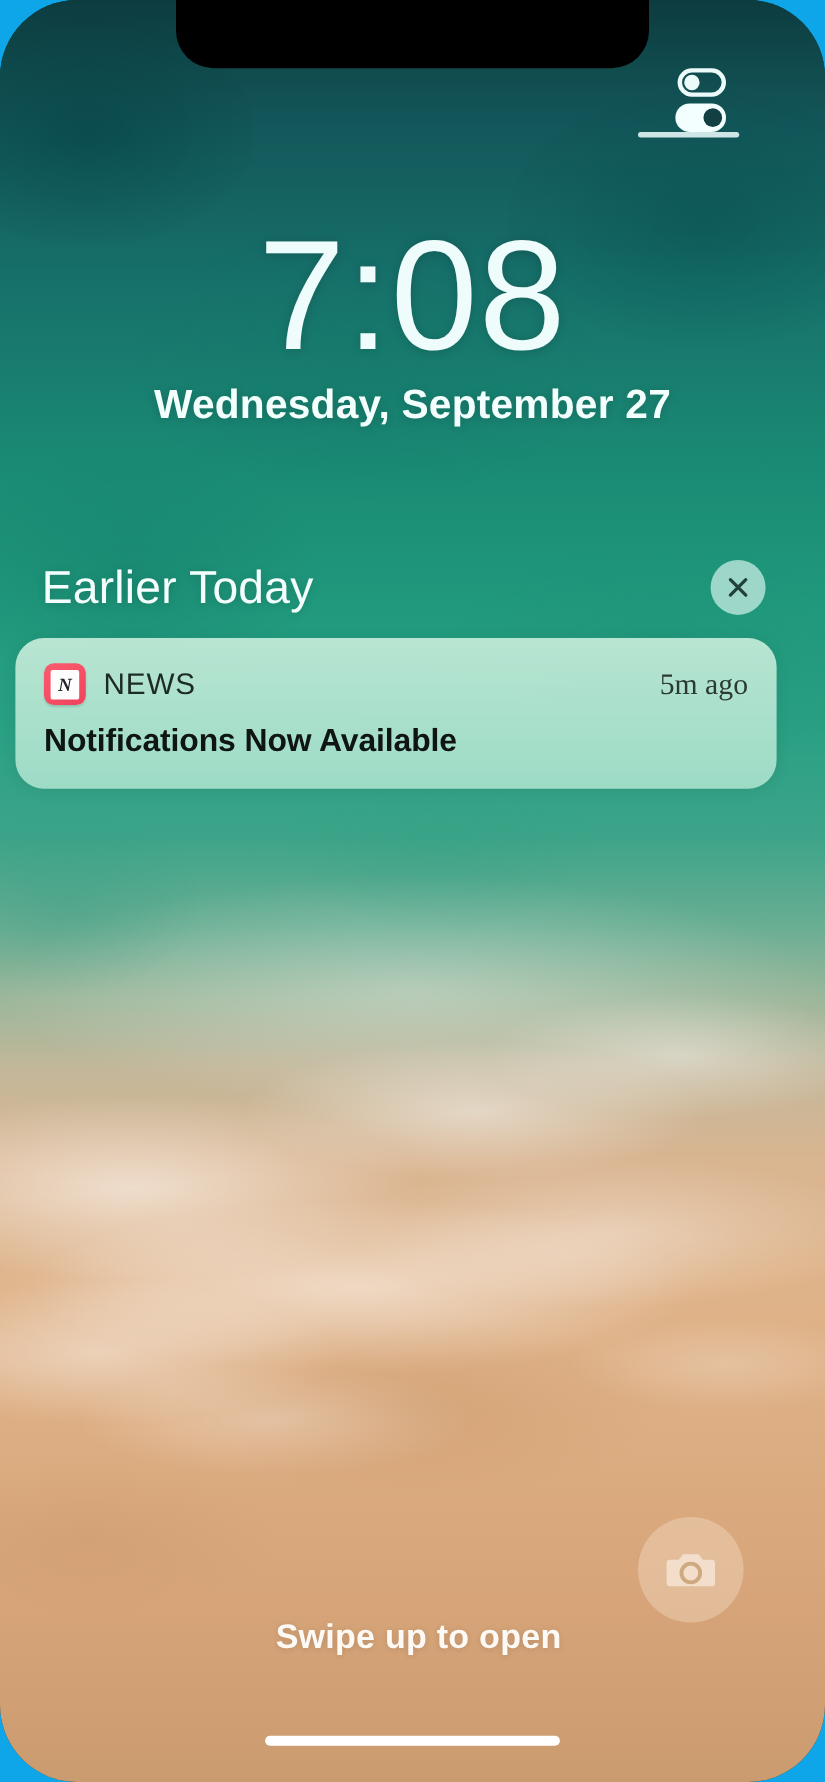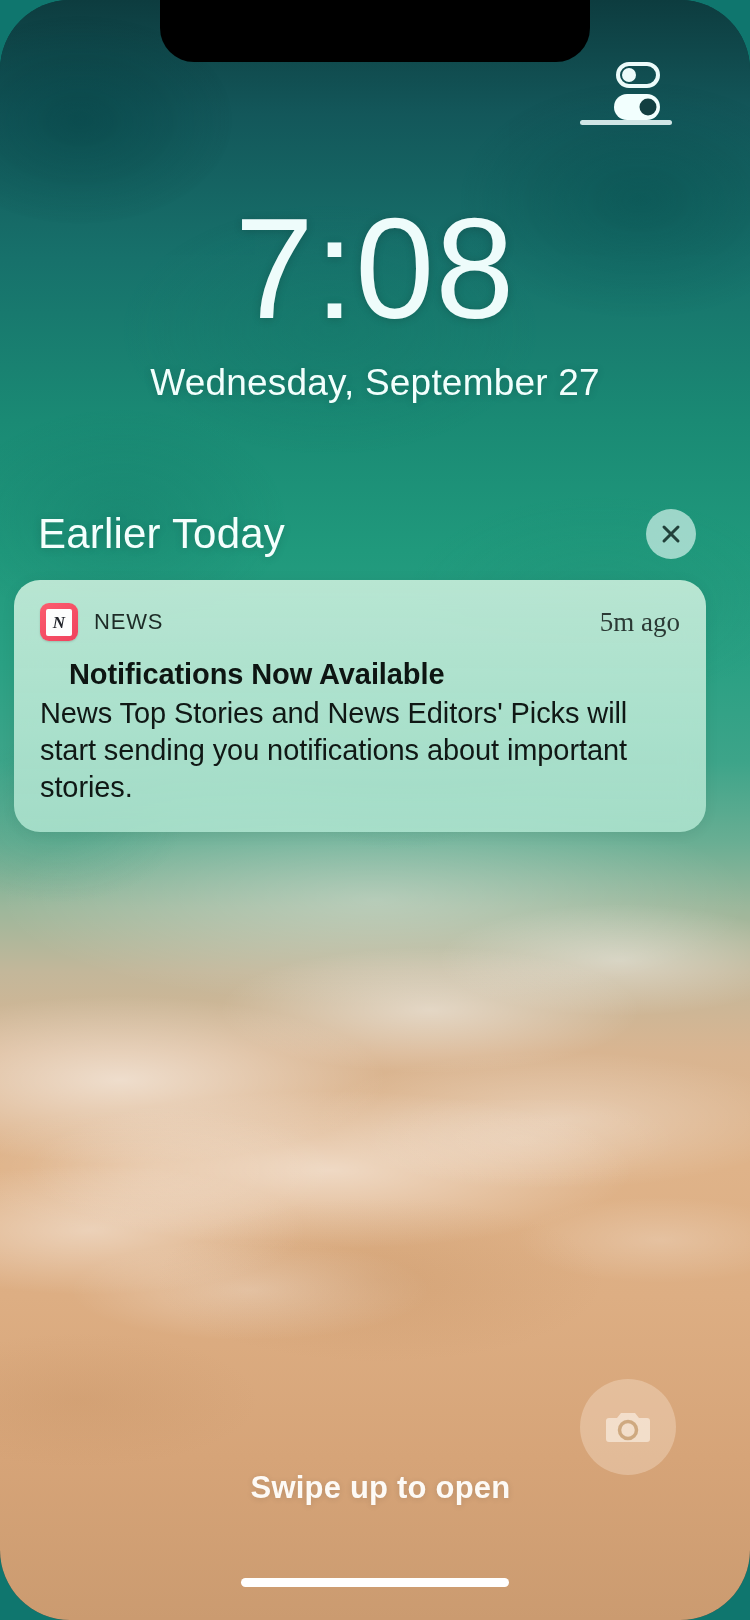--- a/index.html
+++ b/index.html
@@ -7,21 +7,21 @@
     width:750px; height:1620px;
     background:#000;
     font-family:"Liberation Sans", sans-serif;
     overflow:hidden;
   }
 
   
   #phone {
     position:relative;
     width:750px; height:1620px;
-    background:#0f766e;
+    background:#0ea5e9;
     overflow:hidden;
   }
 
   
   #screen {
     position:absolute;
     left:0; top:0;
     width:750px; height:1620px;
     border-radius:70px;
     overflow:hidden;
@@ -121,23 +121,23 @@
   }
   #time {
     font-size:142px;
     line-height:146px;
     font-weight:100;
     color:#eefcfb;
     letter-spacing:1px;
     text-shadow:0 1px 10px rgba(0,0,0,0.16);
   }
   #date {
-    margin-top:20px;
+    margin-top:5px;
     font-size:37px;
-    font-weight:400;
+    font-weight:700;
     color:#f2fffd;
     letter-spacing:0.2px;
     text-shadow:0 1px 8px rgba(0,0,0,0.16);
   }
 
   
   #section-header {
     position:absolute;
     left:38px; right:54px; top:503px;
     height:62px;
@@ -193,39 +193,38 @@
     display:flex; align-items:center; justify-content:center;
     font-size:17px;
     font-weight:700;
     font-style:italic;
     font-family:"Liberation Serif", serif;
     color:#22242b;
     line-height:1;
   }
   #app-name {
     margin-left:16px;
-    font-size:22px;
+    font-size:27px;
     font-weight:400;
     color:#1d2b27;
     letter-spacing:0.8px;
   }
   #notif-time {
     margin-left:auto;
     font-size:27px;
     font-weight:400;
     color:#2b3a35;
     font-family:Liberation Serif, serif;
   }
   #notif-title {
     margin-top:16px;
     font-size:29px;
     font-weight:700;
     color:#0e1512;
     letter-spacing:-0.1px;
-    margin-left:29px;
   }
   #notif-body {
     margin-top:4px;
     font-size:29px;
     font-weight:400;
     line-height:37px;
     color:#101815;
     letter-spacing:-0.1px;
   }
 
@@ -295,21 +294,20 @@
 
     <div id="notification">
       <div id="notif-head">
         <div id="app-icon">
           <div id="app-icon-inner">N</div>
         </div>
         <div id="app-name">NEWS</div>
         <div id="notif-time">5m ago</div>
       </div>
       <div id="notif-title">Notifications Now Available</div>
-      <div id="notif-body">News Top Stories and News Editors' Picks will start sending you notifications about important stories.</div>
     </div>
 
     <div id="camera-button">
       <svg width="46" height="38" viewBox="0 0 46 38" xmlns="http://www.w3.org/2000/svg">
         <path d="M4 10 h8 l4 -5 h14 l4 5 h8 a3 3 0 0 1 3 3 v18 a3 3 0 0 1 -3 3 h-38 a3 3 0 0 1 -3 -3 v-18 a3 3 0 0 1 3 -3 z" fill="rgba(255,250,242,0.55)"></path>
         <circle cx="23" cy="22" r="8.5" fill="none" stroke="rgba(200,160,115,0.85)" stroke-width="3.5"></circle>
       </svg>
     </div>
 
     <div id="swipe-hint">Swipe up to open</div>

